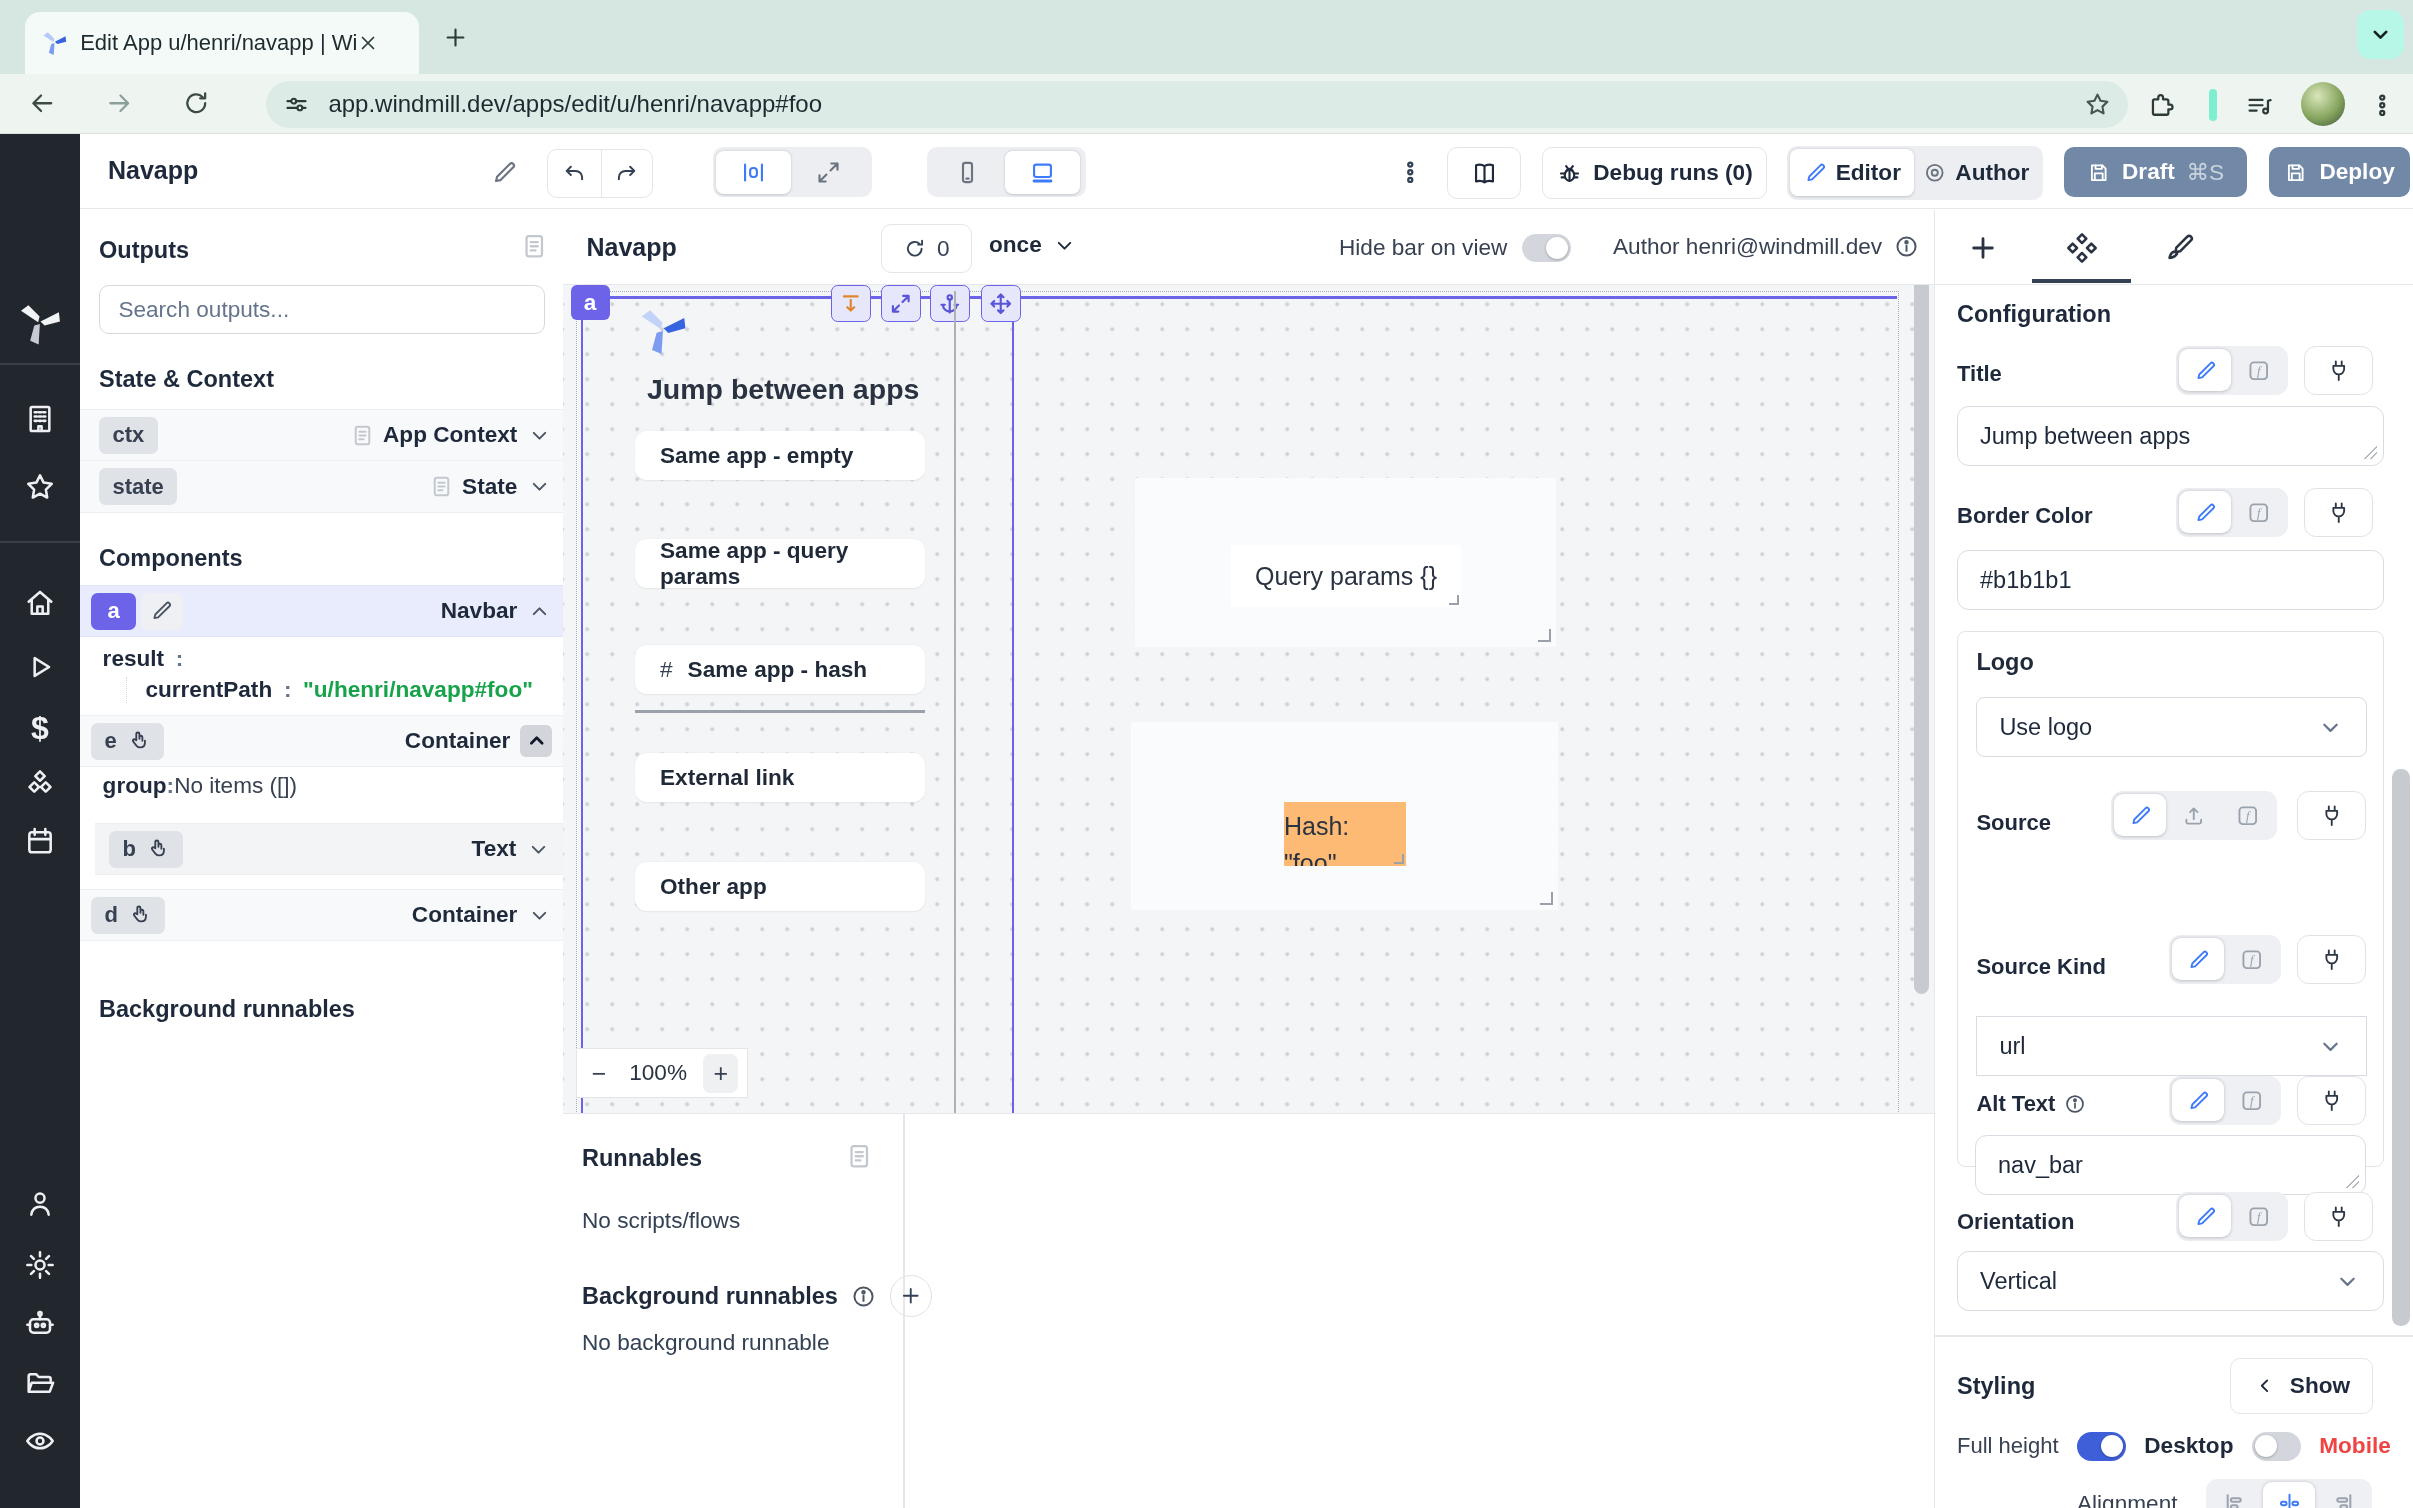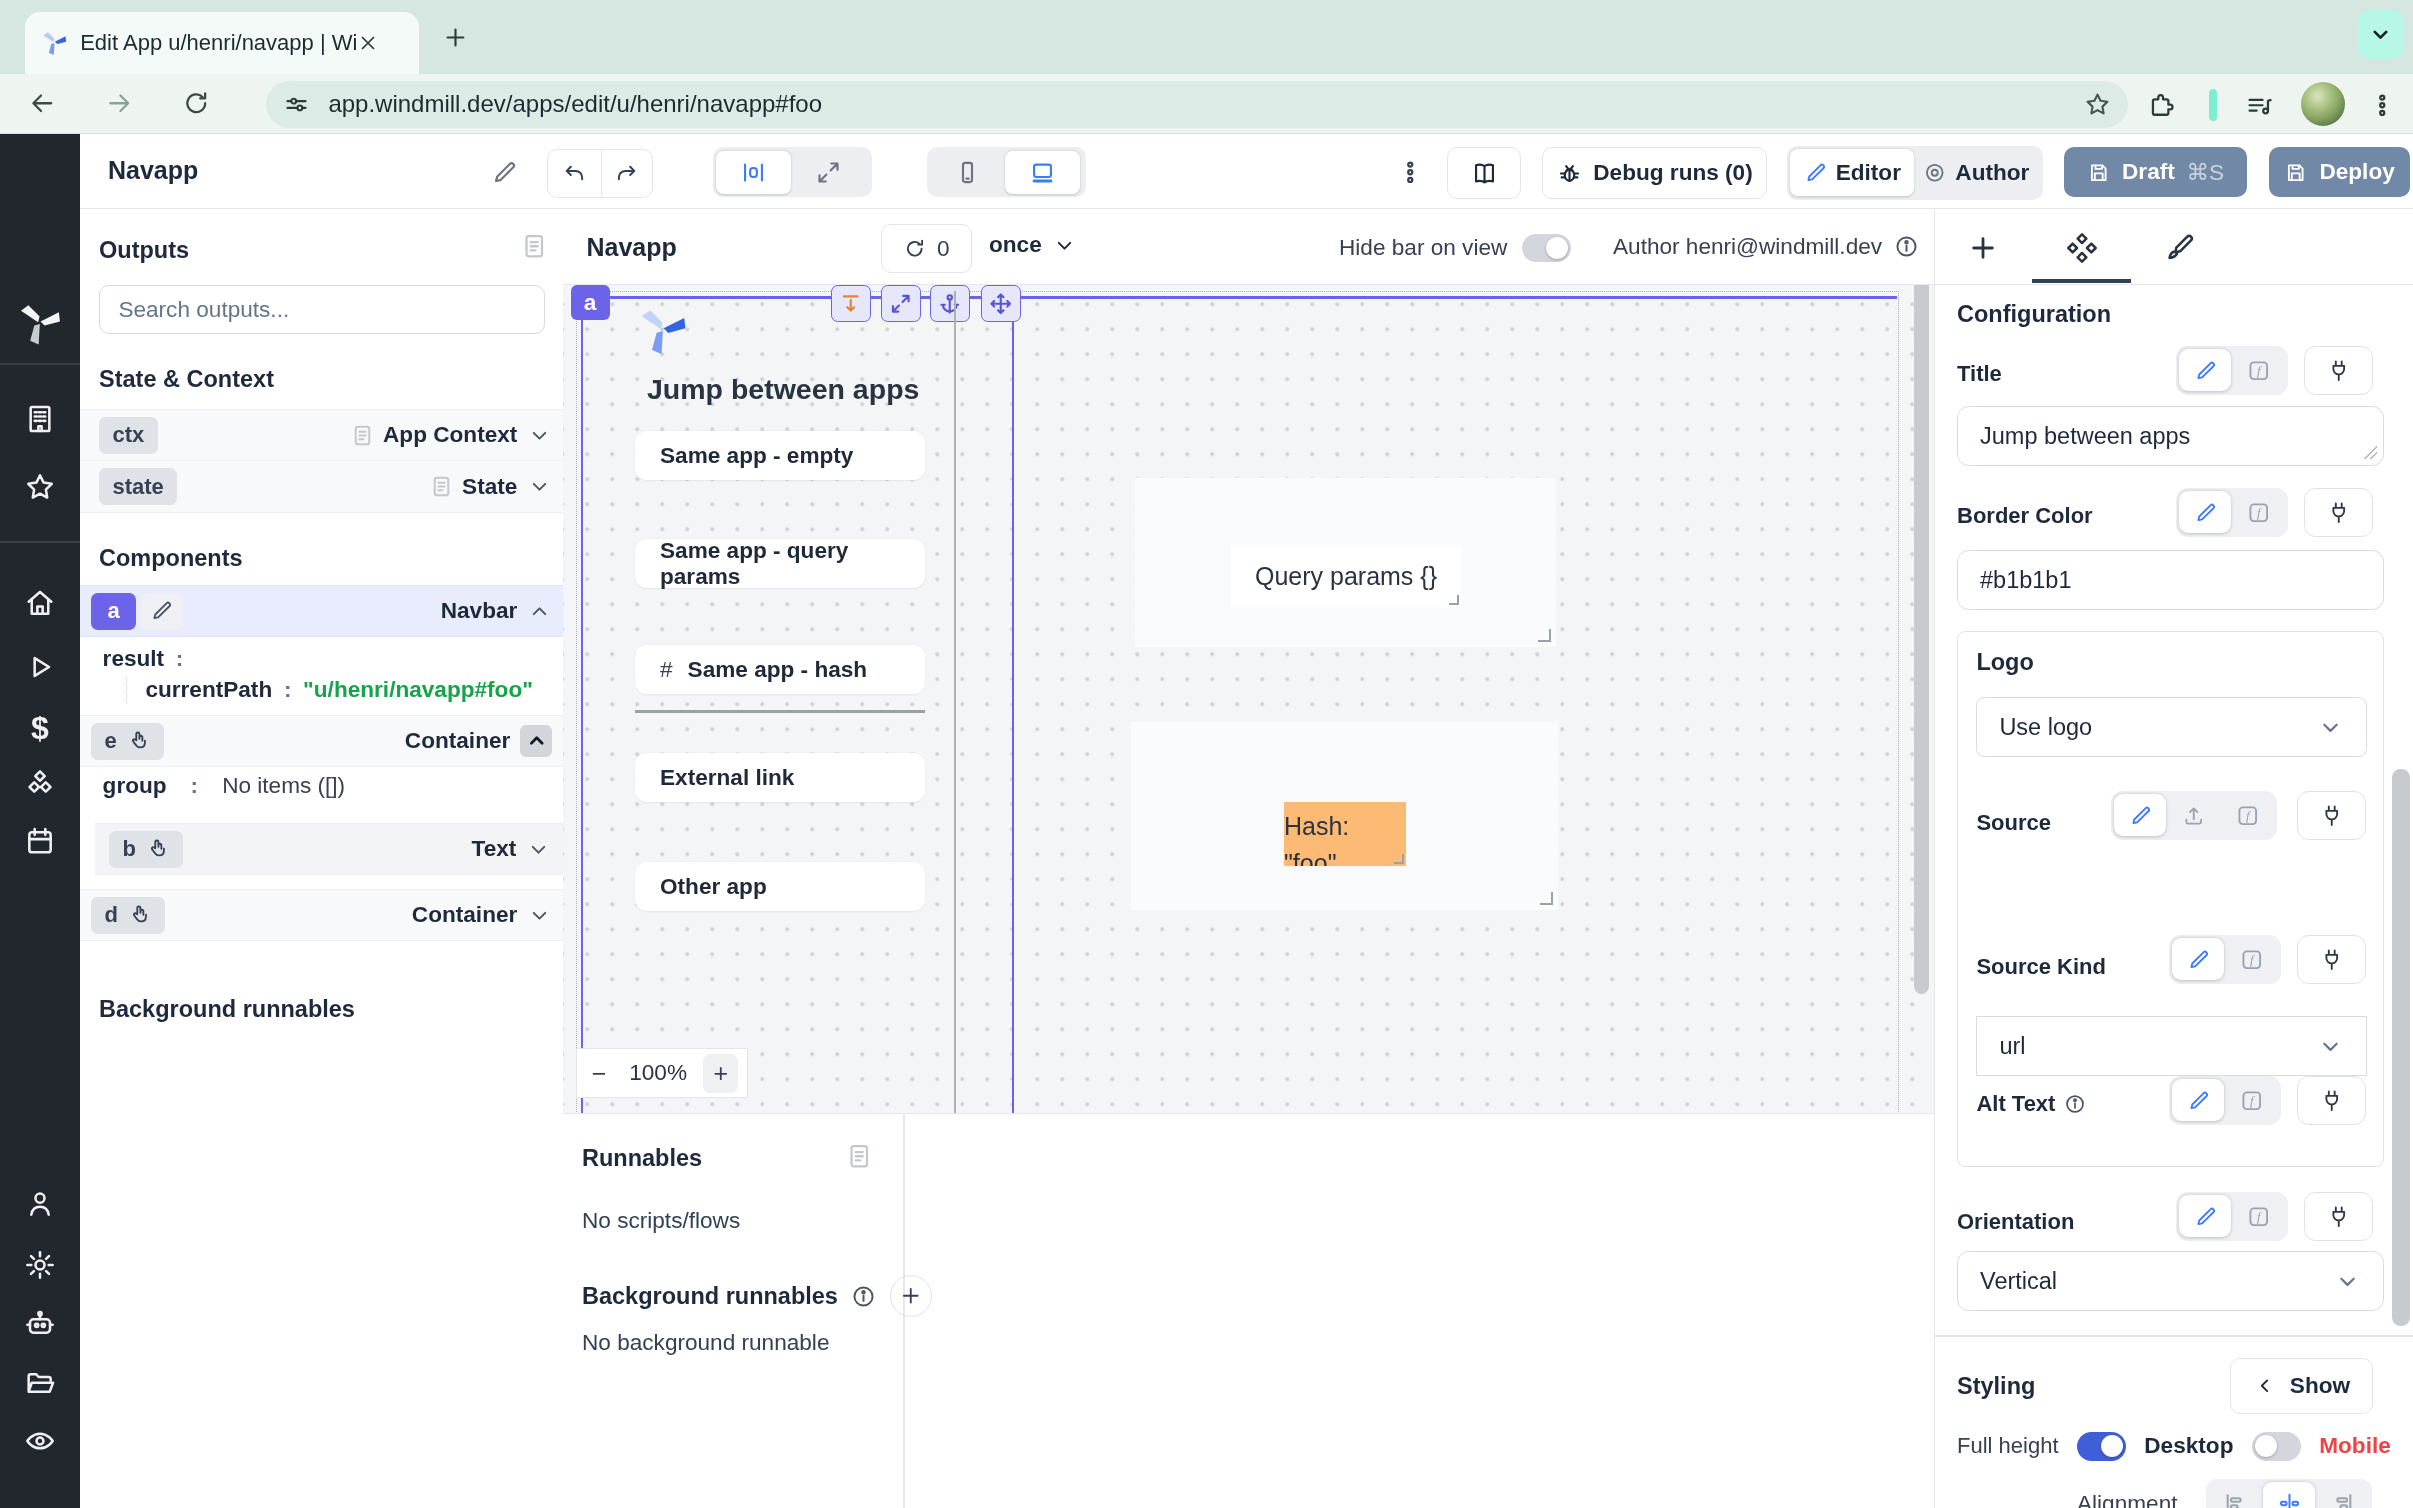--- a/index.html
+++ b/index.html
@@ -572,21 +572,21 @@
         </svg>
     </span>
     <span class="rlabel">Container</span>
     <span class="chev f" style="background:#d2d6db;border-radius:5.9px;width:32px;height:32px;justify-content:center;color:#111827">
         <svg class="ic" width="23.5" height="23.5" style="stroke-width:2.8" viewBox="0 0 28 28">
           <use href="#chev-u"></use>
         </svg>
       </span>
   </div>
 
-  <div class="f abs" style="left:22.6px;top:563px;gap:24px">
+  <div class="f abs" style="left:22.6px;top:563px;gap:0">
     <span style="font-weight:700;font-size:22.6px;color:#1e293b">group</span>
     <span style="color:#64748b;font-size:22.6px;font-weight:700">:</span>
     <span class="gtxt">No items ([])</span>
   </div>
 
   <div class="orow" style="top:613px;left:15px;width:468px;background:#f3f4f6">
     <span class="badge f" style="margin-left:14.2px;gap:10px">
       <span>b</span>
       <svg class="ic" width="23.5" height="23.5" viewBox="0 0 28 28">
           <use href="#hand"></use>
@@ -897,20 +897,23 @@
           <svg class="ic" width="23.5" height="23.5" viewBox="0 0 28 28">
             <use href="#fx"></use>
           </svg>
         </span>
     </div>
     <div class="plugbtn" style="left:339px;top:444px">
         <svg class="ic" width="23.5" height="23.5" viewBox="0 0 28 28">
           <use href="#plug"></use>
         </svg>
       </div>
+  </div>
+  <div class="cfgbox resize" style="left:40px;top:925px;width:391px;height:60px">
+    <span>nav_bar</span>
   </div>
 
   <span class="abs cfglbl" style="left:22px;top:999px">Orientation</span>
   <div class="cseg" style="left:241px;top:982px">
     <span class="cell active">
         <svg class="ic" width="23.5" height="23.5" viewBox="0 0 28 28">
           <use href="#pencil"></use>
         </svg>
       </span>
     <span class="cell">

